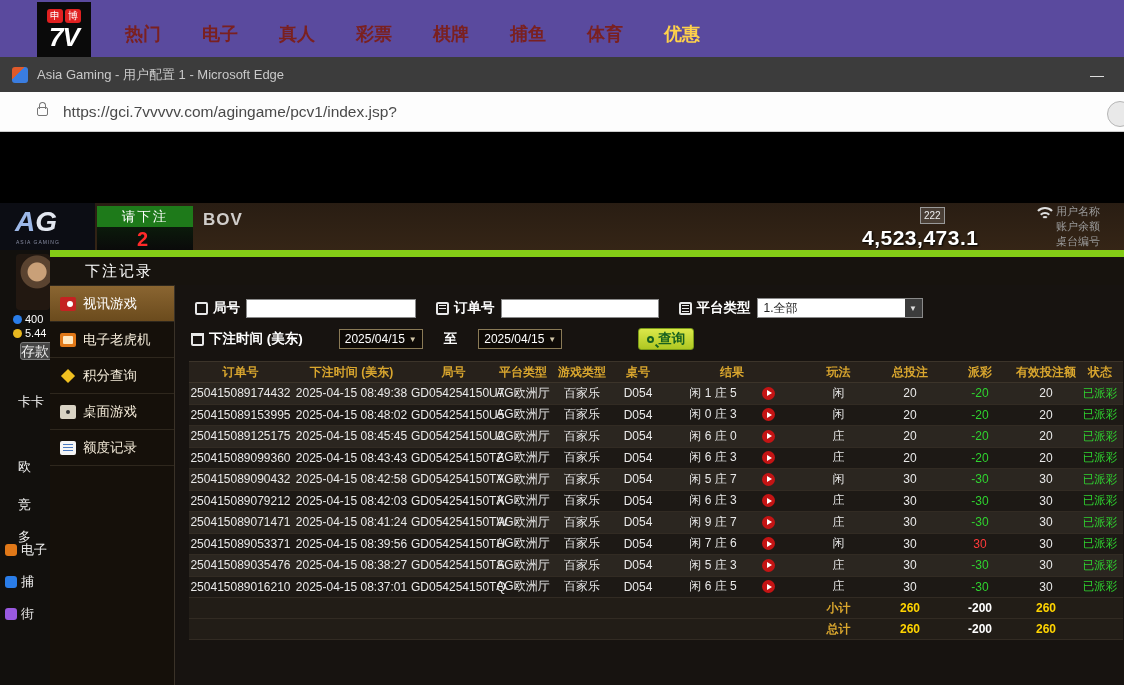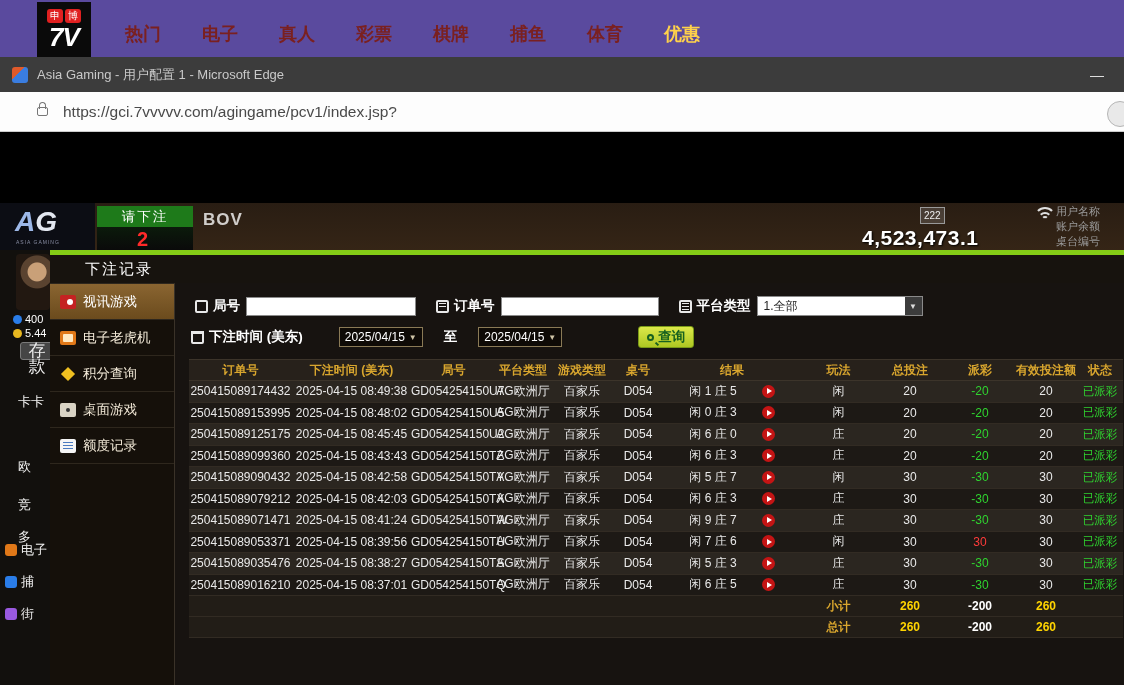--- a/index.html
+++ b/index.html
@@ -50,29 +50,29 @@
   .wifi-icon .w3 { width:7px; height:7px; top:9px; }
   .user-info { position:absolute; right:2px; top:1px; color:#9a9a9a; font-size:11px; line-height:15px; text-align:left; width:66px; }
 
   
   .left-strip { position:absolute; left:0; top:118px; width:50px; height:435px; background:#12100d; }
   .dealer-photo { position:absolute; left:16px; top:4px; width:34px; height:56px; border-radius:4px; background:radial-gradient(circle at 62% 32%, #c9a078 0 9px, #5a4330 10px 16px, #221811 17px); }
   .lstat { position:absolute; left:13px; display:flex; align-items:center; gap:3px; color:#fff; font-size:11px; }
   .lstat .dot { width:9px; height:9px; border-radius:50%; flex:none; }
   .dot.blue { background:#2a7de8; } .dot.gold { background:#e8b820; }
   .st1 { top:63px; } .st2 { top:77px; }
-  .deposit-btn { position:absolute; left:20px; top:92px; width:34px; height:18px; background:#454545; border:1px solid #7a7a7a; border-radius:3px; color:#eee; font-size:17px; line-height:16px; text-align:center; cursor:pointer; }
+  .deposit-btn { position:absolute; left:20px; top:92px; width:34px; height:18px; background:#454545; border:1px solid #7a7a7a; border-radius:3px; color:#eee; font-size:14px; line-height:16px; text-align:left; cursor:pointer; }
   .side-item { position:absolute; left:18px; color:#f0f0f0; font-size:13px; display:flex; align-items:center; gap:4px; white-space:nowrap; cursor:pointer; }
   .side-item .sic { width:12px; height:12px; border-radius:3px; flex:none; margin-left:-13px; }
   .sic.orange { background:#e07818; } .sic.blue { background:#2a7de8; } .sic.purple { background:#9a5ae0; }
   .si0 { top:143px; } .si1 { top:208px; } .si2 { top:246px; } .si3 { top:278px; }
   .si4 { top:291px; } .si5 { top:323px; } .si6 { top:355px; }
 
   
-  #modal { position:absolute; left:50px; top:118px; width:1074px; height:435px; background:#17130e; border-top:5px solid #84cc16; }
+  #modal { position:absolute; left:50px; top:118px; width:1074px; height:435px; background:#17130e; border-top:7px solid #84cc16; }
   .modal-title { height:28px; line-height:28px; padding-left:35px; color:#fff; font-size:15px; letter-spacing:2px; }
   .modal-body { position:absolute; top:28px; left:0; right:0; bottom:0; display:flex; }
   .menu { width:125px; background:#15100a; border-right:1px solid #3a3228; border-top:1px solid #2e271d; }
   .menu-item { height:36px; display:flex; align-items:center; padding-left:10px; gap:7px; border-bottom:1px solid #2e271d; color:#f3ead8; font-size:13.5px; cursor:pointer; }
   .menu-item.active { background:linear-gradient(#8a6531,#6b4b1d); color:#fff; }
   .micon { width:16px; height:14px; border-radius:2px; position:relative; flex:none; }
   .video-icon { background:#c42222; }
   .video-icon::after { content:""; position:absolute; right:3px; top:4px; width:6px; height:6px; border-radius:50%; background:#fff; }
   .slot-icon { background:#e07818; }
   .slot-icon::after { content:""; position:absolute; left:3px; top:3px; right:3px; bottom:3px; background:#ffe9c2; border-radius:1px; }

